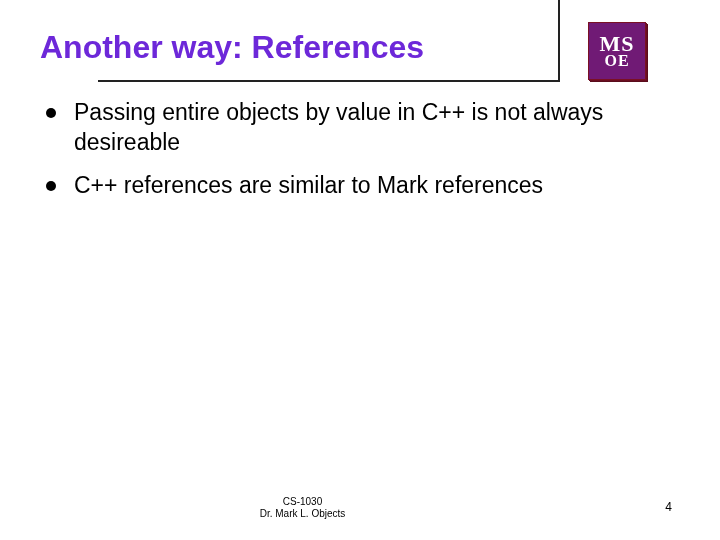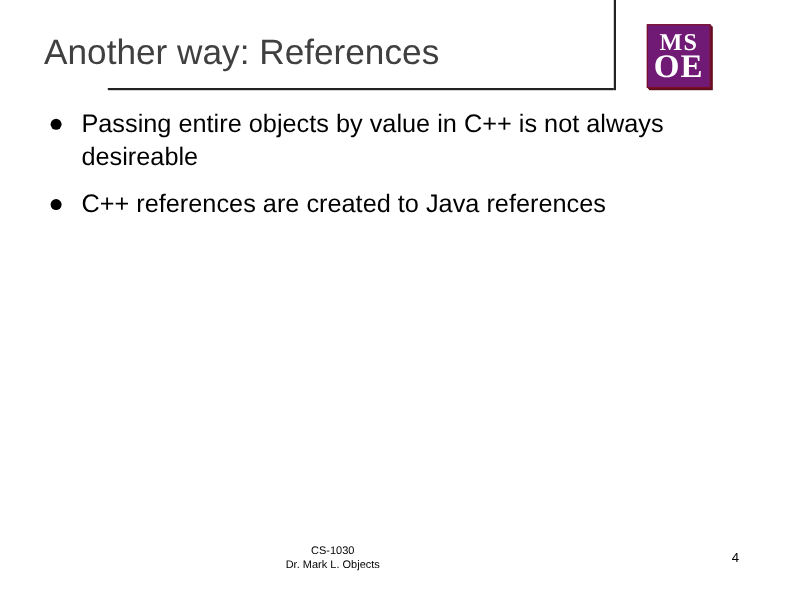--- a/index.html
+++ b/index.html
@@ -15,22 +15,22 @@
     height: 540px;
     position: relative;
     padding: 28px 40px 0 40px;
   }
   .header {
     position: relative;
     margin-bottom: 32px;
   }
   .title {
     font-size: 32px;
-    font-weight: normal;
-    color: #404040;
+    font-weight: bold;
+    color: #6d28d9;
     line-height: 1.2;
   }
   .title-rule {
     position: absolute;
     top: -28px;
     right: 120px;
     width: 0;
     height: 82px;
     border-right: 2px solid #222;
   }
@@ -53,21 +53,21 @@
     box-shadow: 1px 1px 0 #6a0e20, 2px 2px 0 #5a0c1c;
     display: flex;
     flex-direction: column;
     justify-content: center;
     align-items: center;
     color: #fff;
     font-family: Georgia, 'Times New Roman', serif;
     line-height: 0.85;
   }
   .logo .line1 { font-size: 22px; font-weight: bold; letter-spacing: 1px; }
-  .logo .line2 { font-size: 30px; font-weight: bold; letter-spacing: 1px; }
+  .logo .line2 { font-size: 16px; font-weight: bold; letter-spacing: 1px; }
   .content {
     font-size: 23px;
     color: #000;
   }
   ul.level1 {
     list-style: none;
     padding-left: 6px;
     margin-top: 12px;
   }
   ul.level1 > li {
@@ -139,21 +139,21 @@
     </div>
     <h1 class="title">Another way: References</h1>
   </div>
 
   <div class="content">
     <ul class="level1">
       <li>
         <span>Passing entire objects by value in C++ is not always desireable</span>
       </li>
       <li>
-        <span>C++ references are created to Java references</span>
+        <span>C++ references are similar to Mark references</span>
       </li>
     </ul>
   </div>
 
   <div class="footer">
     <div>CS-1030</div>
     <div>Dr. Mark L. Objects</div>
   </div>
 
   <div class="pagenum">4</div>

